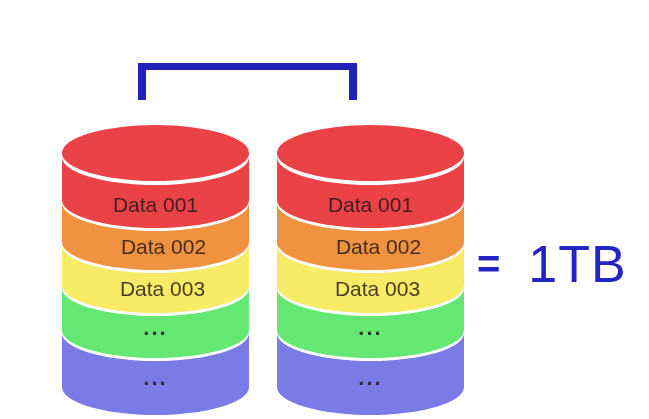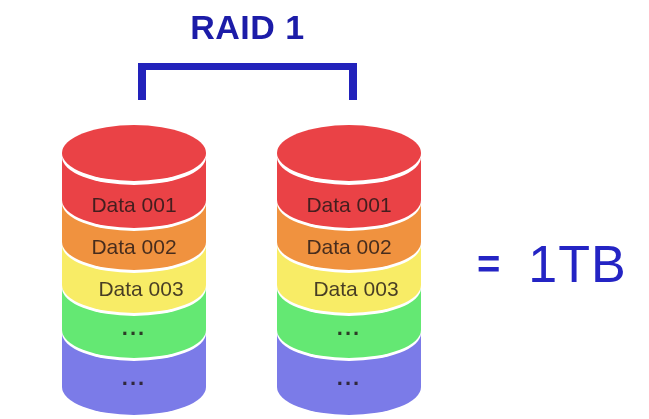--- a/index.html
+++ b/index.html
@@ -30,21 +30,21 @@
     box-sizing: border-box;
     border-top: 7px solid #2222bb;
     border-left: 8px solid #2222bb;
     border-right: 8px solid #2222bb;
   }
 
   
   .cylinder {
     position: absolute;
     top: 125px;
-    width: 144px; height: 292px;
+    width: 187px; height: 292px;
   }
   .cyl-left  { left: 62px;  }
   .cyl-right { left: 277px; }
 
   .ellipse-top {
     position: absolute;
     left: 0; top: 0;
     width: 100%; height: 56px;
     border-radius: 50%;
     z-index: 6;
@@ -71,21 +71,21 @@
 
   .seg-label {
     position: absolute;
     left: 0; width: 100%;
     text-align: center;
     z-index: 7;
     font-size: 21px;
     color: rgba(32, 22, 22, 0.82);
   }
   .lbl-1 { top: 68px;  }
-  .lbl-2 { top: 110px; }
+  .lbl-2 { top: 110px; margin-left: 8px; }
   .lbl-3 { top: 152px; padding-left: 7px; }
   .lbl-4 { top: 190px; font-weight: 700; letter-spacing: 2px; font-size: 22px; }
   .lbl-5 { top: 240px; font-weight: 700; letter-spacing: 2px; font-size: 22px; }
 
   
   .capacity-row {
     position: absolute;
     left: 477px; top: 228px;
     height: 72px;
     display: flex;
@@ -94,21 +94,20 @@
     color: #2424c4;
   }
   .equals-sign { font-size: 40px; font-weight: 700; }
   .capacity    { font-size: 52px; font-weight: 400; letter-spacing: 1px; }
 </style>
 </head>
 <body>
 
 <div class="stage">
 
-  <div class="raid-title">RAID 1</div>
 
   <div class="bracket"></div>
 
   <div class="cylinder cyl-left">
     <div class="ellipse-top c-red"></div>
     <div class="band band-1 c-red"></div>
     <div class="band band-2 c-orange"></div>
     <div class="band band-3 c-yellow"></div>
     <div class="band band-4 c-green"></div>
     <div class="band band-5 c-blue"></div>

